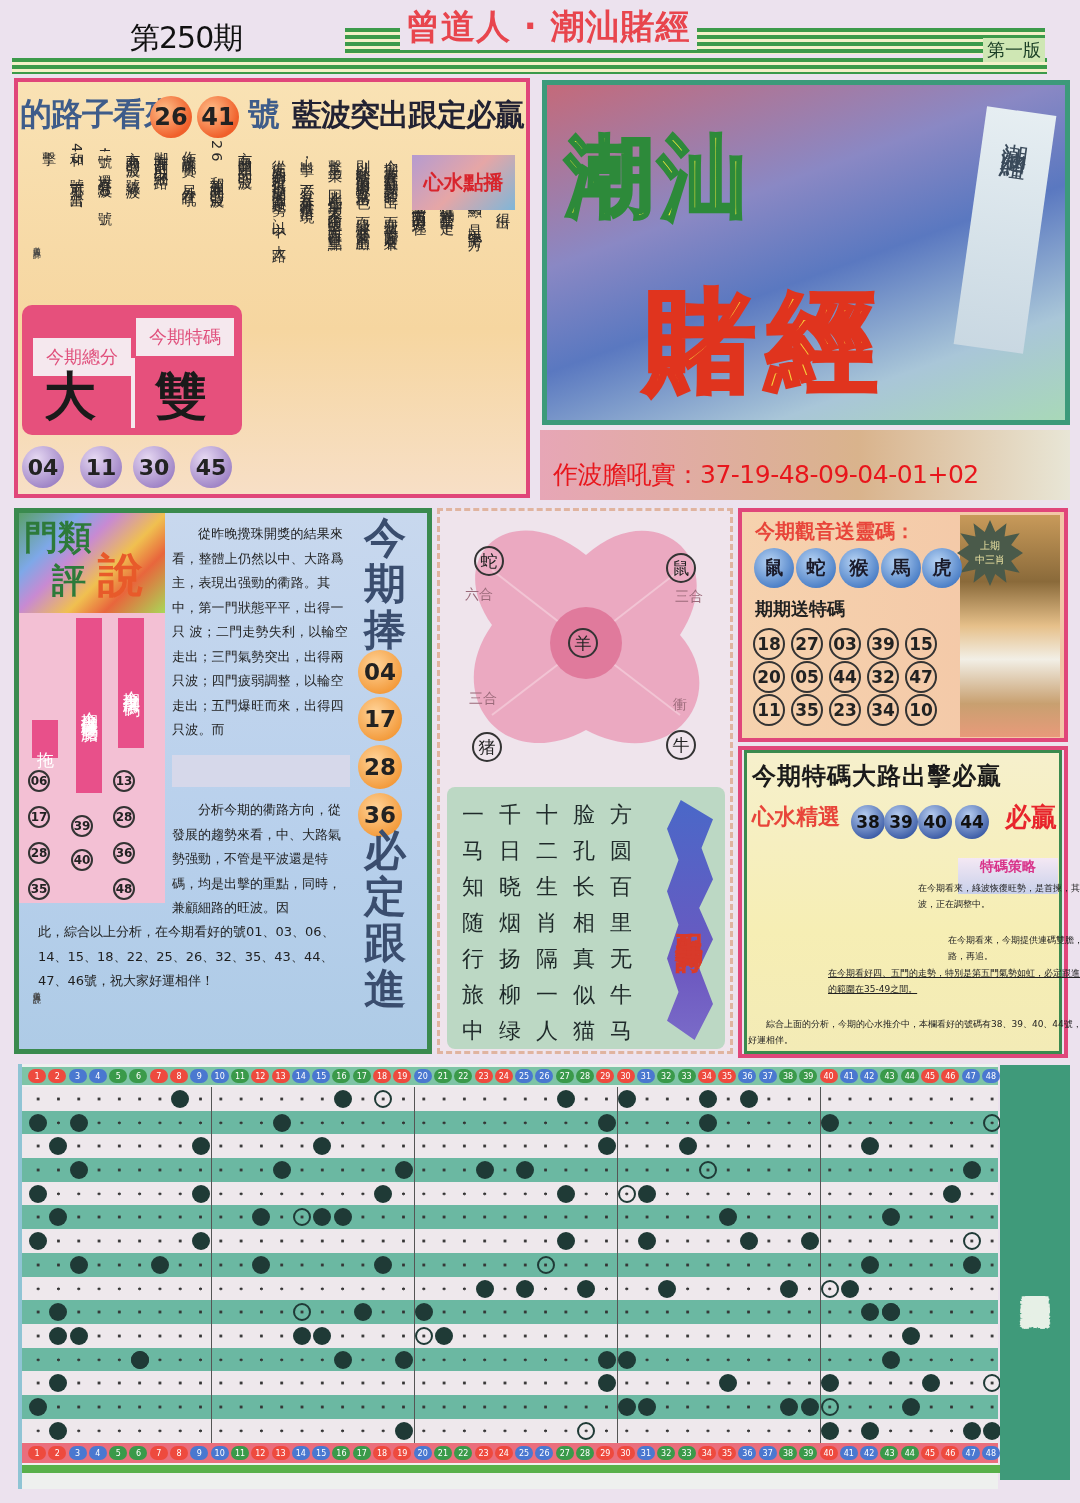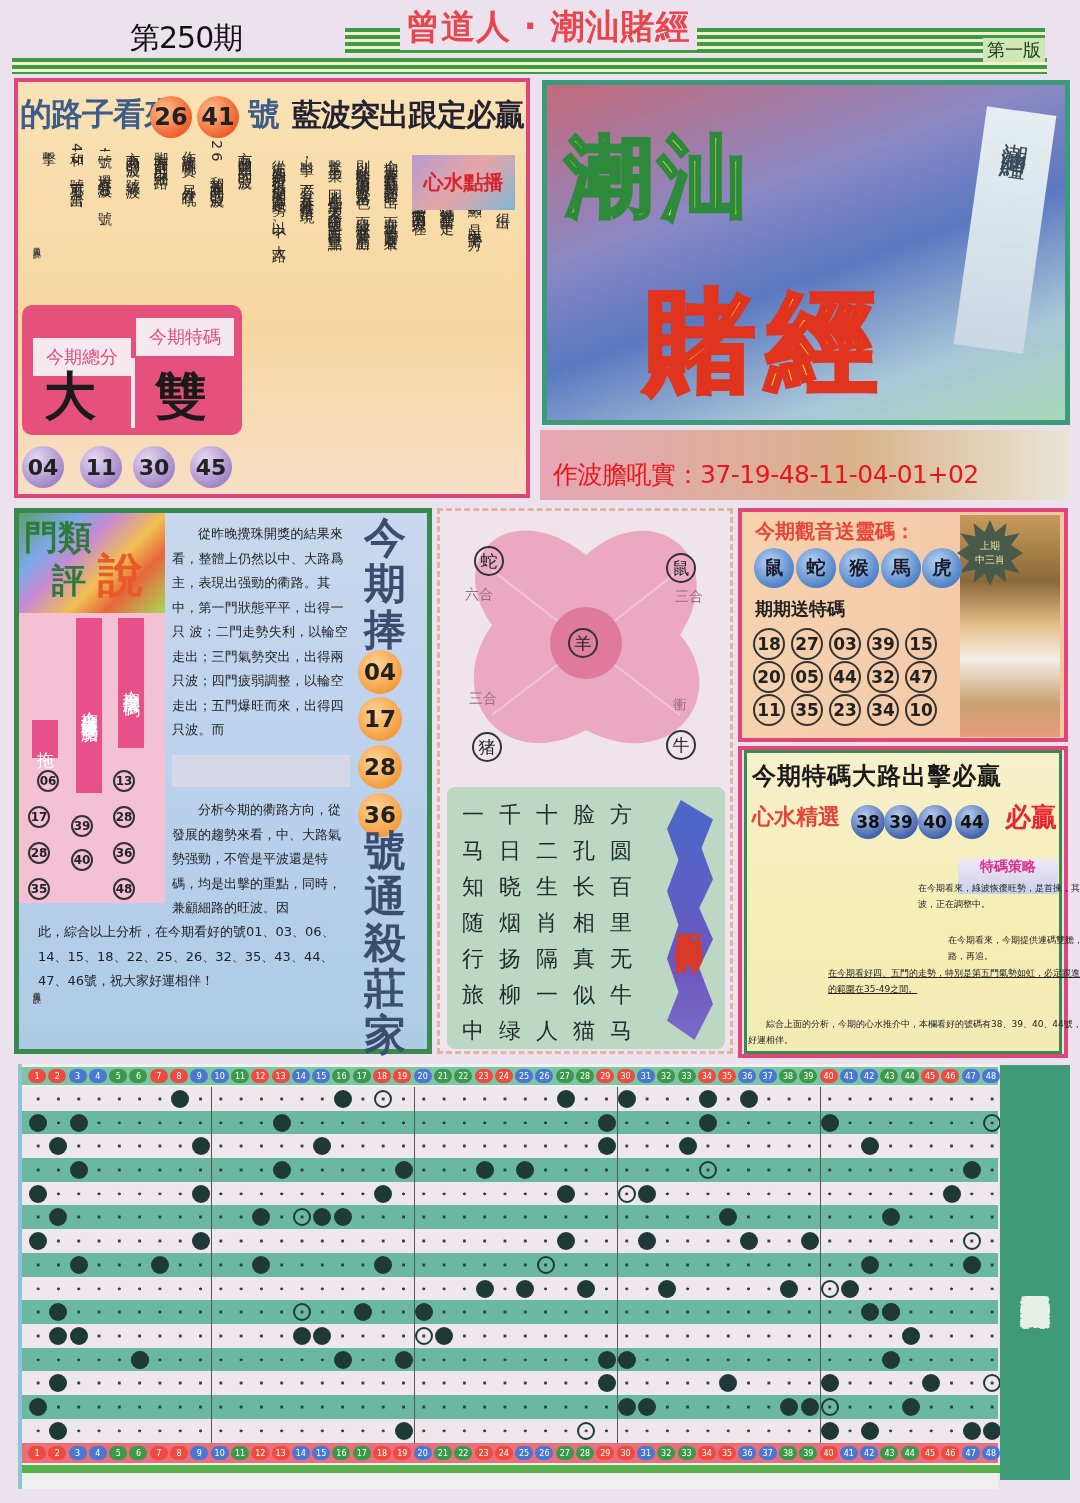--- a/index.html
+++ b/index.html
@@ -159,33 +159,33 @@
 <div class="abs ball-p" style="left:22px">04</div>
 <div class="abs ball-p" style="left:80px">11</div>
 <div class="abs ball-p" style="left:133px">30</div>
 <div class="abs ball-p" style="left:190px">45</div>
 
 <div class="abs banner"></div>
 <div class="abs banner-book">潮汕賭經</div>
 <div class="abs banner-t1">潮汕</div>
 <div class="abs banner-t2">賭經</div>
 <div class="abs lastresult"></div>
-<div class="abs lastresult-text"><span>作波膽吼實：</span><span>37-19-48-11-04-01+02</span></div>
+<div class="abs lastresult-text"><span>作波膽吼實：</span><span>37-19-48-09-04-01+02</span></div>
 
 <div class="abs panel-ml"></div>
 <div class="abs ml-logo"></div>
 <div class="abs ml-logo-t1">門類</div>
 <div class="abs ml-logo-t2">評</div>
 <div class="abs ml-logo-t3">說</div>
 <div class="abs ml-pink"></div>
 <div class="abs ml-vtag ml-vt1">今期提供連碼雙膽</div>
 <div class="abs ml-vtag ml-vt2">今期提供平碼</div>
 <div class="abs ml-vtag ml-vt3">拖</div>
 
-<div class="abs circ" style="left:37px;top:770px">06</div>
+<div class="abs circ" style="left:28px;top:770px">06</div>
 <div class="abs circ" style="left:28px;top:806px">17</div>
 <div class="abs circ" style="left:28px;top:842px">28</div>
 <div class="abs circ" style="left:28px;top:878px">35</div>
 <div class="abs circ" style="left:71px;top:815px">39</div>
 <div class="abs circ" style="left:71px;top:849px">40</div>
 <div class="abs circ" style="left:113px;top:770px">13</div>
 <div class="abs circ" style="left:113px;top:806px">28</div>
 <div class="abs circ" style="left:113px;top:842px">36</div>
 <div class="abs circ" style="left:113px;top:878px">48</div>
 
@@ -193,21 +193,21 @@
 <div class="abs ml-blur"></div>
 <div class="abs ml-text2">分析今期的衢路方向，從發展的趨勢來看，中、大路氣勢强勁，不管是平波還是特碼，均是出擊的重點，同時，兼顧細路的旺波。因</div>
 <div class="abs ml-text3">此，綜合以上分析，在今期看好的號01、03、06、14、15、18、22、25、26、32、35、43、44、47、46號，祝大家好運相伴！</div>
 <div class="abs sig ml-sig">曾道人評說</div>
 
 <div class="abs ml-right-t ml-rt1">今期捧</div>
 <div class="abs ml-ball" style="top:650px">04</div>
 <div class="abs ml-ball" style="top:697px">17</div>
 <div class="abs ml-ball" style="top:745px">28</div>
 <div class="abs ml-ball" style="top:793px">36</div>
-<div class="abs ml-right-t ml-rt2">號通殺莊家</div>
+<div class="abs ml-right-t ml-rt2">必定跟進</div>
 
 <div class="abs panel-c"></div>
 <svg class="abs flower" viewBox="0 0 268 258">
   <path d="M134 40 C 60 -20, -10 40, 40 110 C -10 180, 50 260, 134 215 C 220 260, 280 180, 228 120 C 280 40, 200 -20, 134 40 Z" fill="#eaa2bc" opacity="0.9"></path>
   <g stroke="#f2c4d4" stroke-width="2" fill="none">
     <line x1="134" y1="128" x2="40" y2="55"></line>
     <line x1="134" y1="128" x2="228" y2="55"></line>
     <line x1="134" y1="128" x2="40" y2="200"></line>
     <line x1="134" y1="128" x2="228" y2="200"></line>
   </g>

